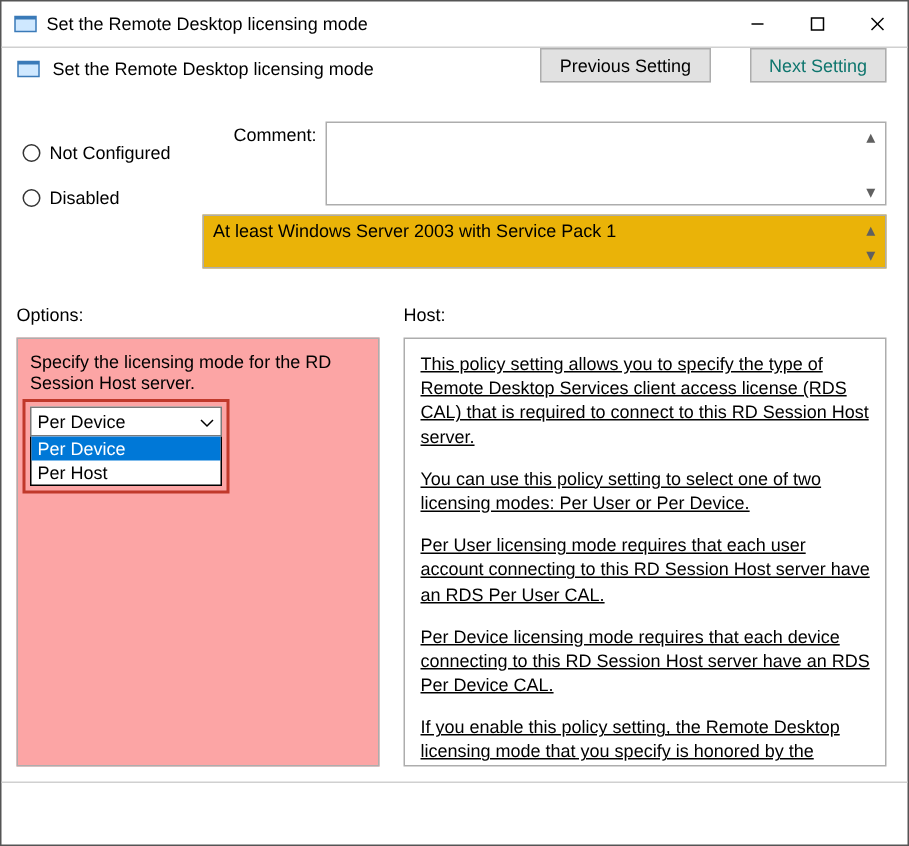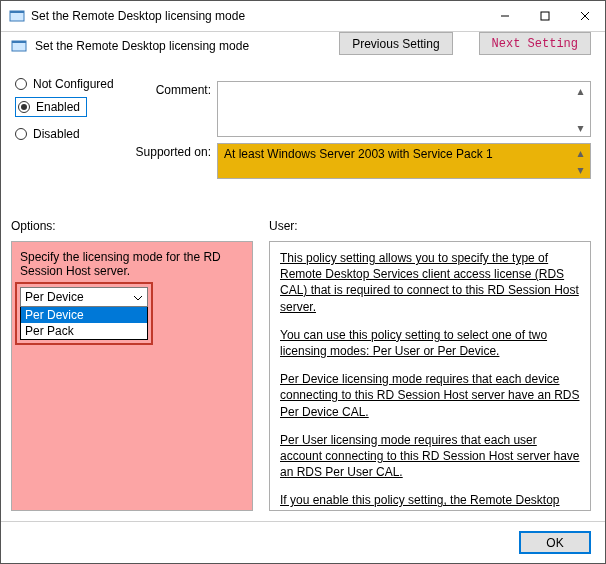--- a/index.html
+++ b/index.html
@@ -7,37 +7,37 @@
   .window { width: 606px; height: 564px; border: 1px solid #555; background: #fff; display: flex; flex-direction: column; position: relative; }
   .titlebar { height: 30px; display: flex; align-items: center; padding: 0 0 0 8px; }
   .titlebar .icon { width: 16px; height: 16px; margin-right: 6px; }
   .titlebar .title { flex: 1; }
   .titlebtn { width: 40px; height: 28px; display: flex; align-items: center; justify-content: center; }
   .hr { height: 1px; background: #d0d0d0; }
   .header2 { display: flex; align-items: center; padding: 6px 10px; }
   .header2 .icon { width: 16px; height: 16px; margin-right: 8px; }
   .navrow { display: flex; justify-content: flex-end; padding: 6px 14px 12px; gap: 26px; margin-top: -34px; }
   .btn { height: 23px; padding: 0 12px; border: 1px solid #adadad; background: #e1e1e1; display: inline-flex; align-items: center; justify-content: center; cursor: pointer; }
-  .btn.disabled { color: #be185d; cursor: default; font-family: Liberation Mono, monospace; }
+  .btn.disabled { color: #0f766e; cursor: default; }
   .btn.default { border: 2px solid #0078d7; background: #e1e1e1; }
-  .radios { position: absolute; left: 14px; top: 70px; width: 110px; }
+  .radios { position: absolute; left: 14px; top: 88px; width: 110px; }
   .radio-row { display: flex; align-items: center; height: 26px; gap: 6px; }
   .radio { width: 12px; height: 12px; border: 1px solid #333; border-radius: 50%; position: relative; background: #fff; }
   .radio.selected::after { content: ""; position: absolute; left: 2px; top: 2px; width: 6px; height: 6px; background: #333; border-radius: 50%; }
   .enabled-box { border: 1px solid #0078d7; padding: 2px 6px 2px 2px; display: inline-flex; align-items: center; gap: 6px; }
   .form-area { position: absolute; left: 134px; top: 80px; right: 14px; }
   .form-row { display: flex; margin-bottom: 6px; }
   .form-label { width: 82px; text-align: right; padding-right: 6px; padding-top: 2px; }
   .comment-box { flex: 1; height: 56px; border: 1px solid #adadad; background: #fff; position: relative; }
   .supported-box { flex: 1; height: 36px; border: 1px solid #adadad; background: #eab308; padding: 3px 6px; position: relative; }
   .scroll-arrow { position: absolute; right: 2px; width: 15px; height: 15px; display: flex; align-items: center; justify-content: center; color: #606060; }
   .columns { position: absolute; left: 0; right: 0; top: 196px; bottom: 42px; display: flex; }
   .col-left { width: 262px; padding: 6px 10px 10px 10px; display: flex; flex-direction: column; }
   .col-right { flex: 1; padding: 6px 14px 10px 6px; display: flex; flex-direction: column; }
-  .col-head { margin-bottom: 8px; margin-top: 16px; }
+  .col-head { margin-bottom: 8px; }
   .options-box { flex: 1; border: 1px solid #adadad; background: #fca5a5; padding: 8px; font-size: 12px; overflow: hidden; position: relative; }
   .help-box { flex: 1; border: 1px solid #adadad; background: #fff; padding: 8px 10px; overflow-y: auto; line-height: 1.35; text-decoration: underline; }
   .help-box p { margin: 0 0 12px 0; }
   .dropdown-wrap { position: absolute; left: 3px; top: 40px; border: 2px solid #c0392b; padding: 3px; }
   .dropdown { width: 128px; height: 20px; border: 1px solid #7a7a7a; background: #fff; display: flex; align-items: center; padding: 0 4px; justify-content: space-between; }
   .chev { width: 10px; height: 10px; }
   .dd-list { width: 128px; border: 1px solid #000; border-top: none; background: #fff; }
   .dd-item { height: 16px; padding: 0 4px; display: flex; align-items: center; }
   .dd-item.sel { background: #0078d7; color: #fff; }
   .footer { position: absolute; left: 0; right: 0; bottom: 0; height: 42px; border-top: 1px solid #d0d0d0; display: flex; justify-content: flex-end; align-items: center; padding: 0 14px; gap: 8px; }
@@ -88,40 +88,35 @@
   <div class="navrow">
     <div class="btn">Previous Setting</div>
     <div class="btn disabled">Next Setting</div>
   </div>
 
   <div class="radios">
     <div class="radio-row">
       <span class="radio"></span>
       <span>Not Configured</span>
     </div>
-    <div class="enabled-box">
-      <span class="radio selected"></span>
-      <span>Enabled</span>
-    </div>
     <div class="radio-row" style="margin-top:4px;">
       <span class="radio"></span>
       <span>Disabled</span>
     </div>
   </div>
 
   <div class="form-area">
     <div class="form-row">
       <div class="form-label">Comment:</div>
       <div class="comment-box">
         <span class="scroll-arrow" style="top:1px">▴</span>
         <span class="scroll-arrow" style="bottom:1px">▾</span>
       </div>
     </div>
     <div class="form-row">
-      <div class="form-label">Supported on:</div>
       <div class="supported-box">
         <span>At least Windows Server 2003 with Service Pack 1</span>
         <span class="scroll-arrow" style="top:1px">▴</span>
         <span class="scroll-arrow" style="bottom:1px">▾</span>
       </div>
     </div>
   </div>
 
   <div class="columns">
     <div class="col-left">
@@ -130,35 +125,34 @@
         <div>Specify the licensing mode for the RD Session Host server.</div>
         <div class="dropdown-wrap">
           <div class="dropdown">
             <span>Per Device</span>
             <span class="chev"><svg viewBox="0 0 10 10">
                   <path d="M1 3 L5 7 L9 3" fill="none" stroke="#000"></path>
                 </svg></span>
           </div>
           <div class="dd-list">
             <div class="dd-item sel">Per Device</div>
-            <div class="dd-item">Per Pack</div>
+            <div class="dd-item">Per Host</div>
           </div>
         </div>
       </div>
     </div>
     <div class="col-right">
-      <div class="col-head">User:</div>
+      <div class="col-head">Host:</div>
       <div class="help-box">
         <p>This policy setting allows you to specify the type of Remote Desktop Services client access license (RDS CAL) that is required to connect to this RD Session Host server.</p>
         <p>You can use this policy setting to select one of two licensing modes: Per User or Per Device.</p>
+        <p>Per User licensing mode requires that each user account connecting to this RD Session Host server have an RDS Per User CAL.</p>
         <p>Per Device licensing mode requires that each device connecting to this RD Session Host server have an RDS Per Device CAL.</p>
-        <p>Per User licensing mode requires that each user account connecting to this RD Session Host server have an RDS Per User CAL.</p>
         <p>If you enable this policy setting, the Remote Desktop licensing mode that you specify is honored by the Remote Desktop license server.</p>
 
       </div>
     </div>
   </div>
 
   <div class="footer">
-    <div class="btn default">OK</div>
   </div>
 
 </div>
 
 </body></html>

